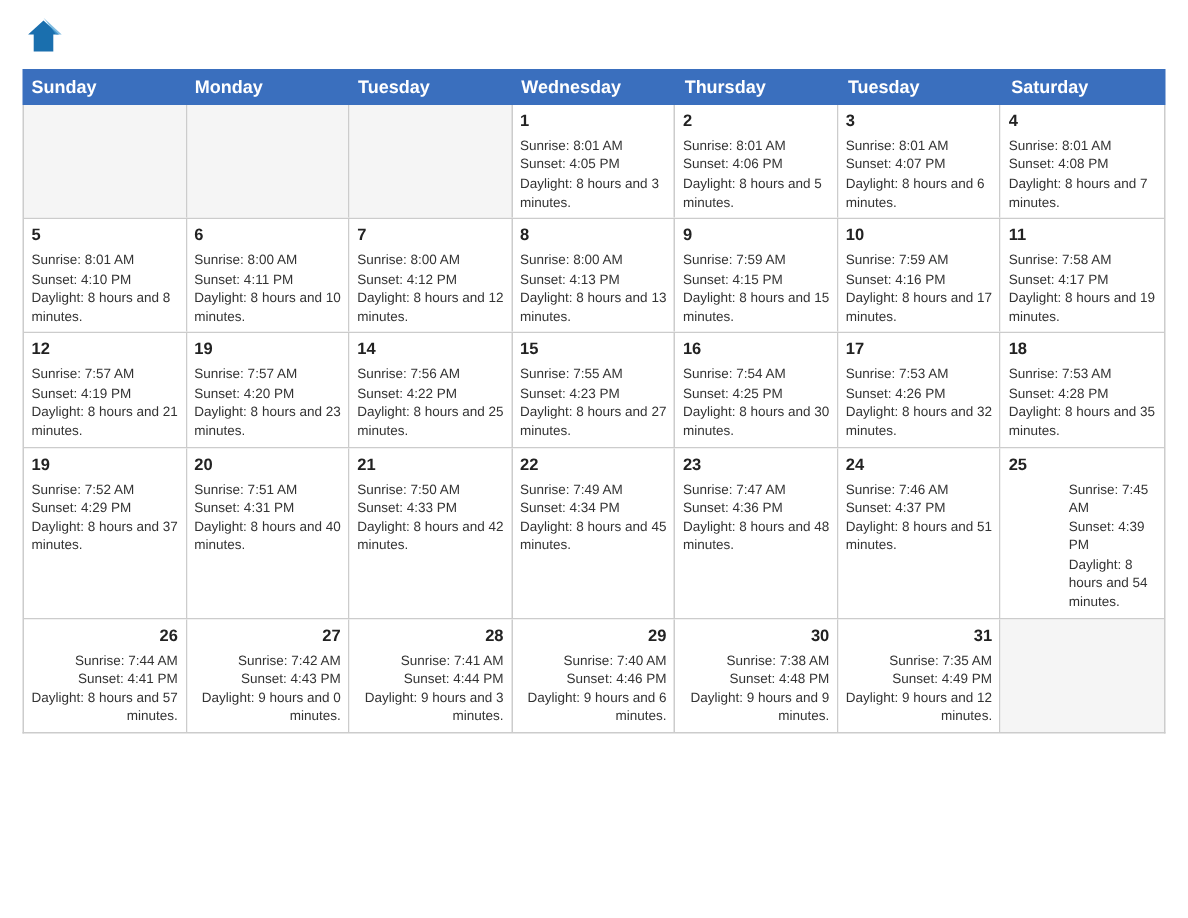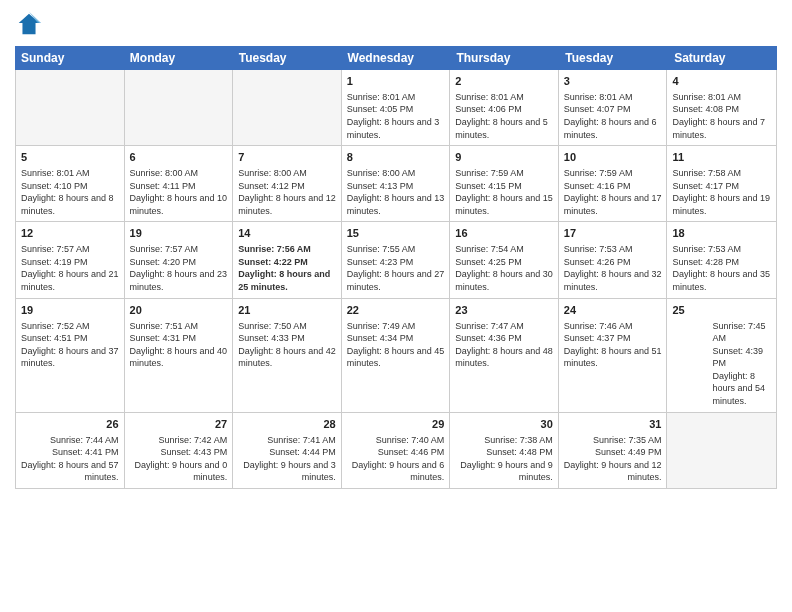--- a/index.html
+++ b/index.html
@@ -230,21 +230,21 @@
 Daylight: 8 hours and 21 minutes.</div>
           </div>
           <div class="cal-cell">
             <div class="day-num">19</div>
             <div class="cell-info" style="white-space: pre-line;">Sunrise: 7:57 AM
 Sunset: 4:20 PM
 Daylight: 8 hours and 23 minutes.</div>
           </div>
           <div class="cal-cell">
             <div class="day-num">14</div>
-            <div class="cell-info" style="white-space: pre-line; font-weight: bold;">Sunrise: 7:56 AM
+            <div class="cell-info" style="white-space: pre-line;">Sunrise: 7:56 AM
 Sunset: 4:22 PM
 Daylight: 8 hours and 25 minutes.</div>
           </div>
           <div class="cal-cell">
             <div class="day-num">15</div>
             <div class="cell-info" style="white-space: pre-line;">Sunrise: 7:55 AM
 Sunset: 4:23 PM
 Daylight: 8 hours and 27 minutes.</div>
           </div>
           <div class="cal-cell">
@@ -263,21 +263,21 @@
             <div class="day-num">18</div>
             <div class="cell-info" style="white-space: pre-line;">Sunrise: 7:53 AM
 Sunset: 4:28 PM
 Daylight: 8 hours and 35 minutes.</div>
           </div>
         </div>
         <div class="cal-row">
           <div class="cal-cell">
             <div class="day-num">19</div>
             <div class="cell-info" style="white-space: pre-line;">Sunrise: 7:52 AM
-Sunset: 4:51 PM
+Sunset: 4:29 PM
 Daylight: 8 hours and 37 minutes.</div>
           </div>
           <div class="cal-cell">
             <div class="day-num">20</div>
             <div class="cell-info" style="white-space: pre-line;">Sunrise: 7:51 AM
 Sunset: 4:31 PM
 Daylight: 8 hours and 40 minutes.</div>
           </div>
           <div class="cal-cell">
             <div class="day-num">21</div>

